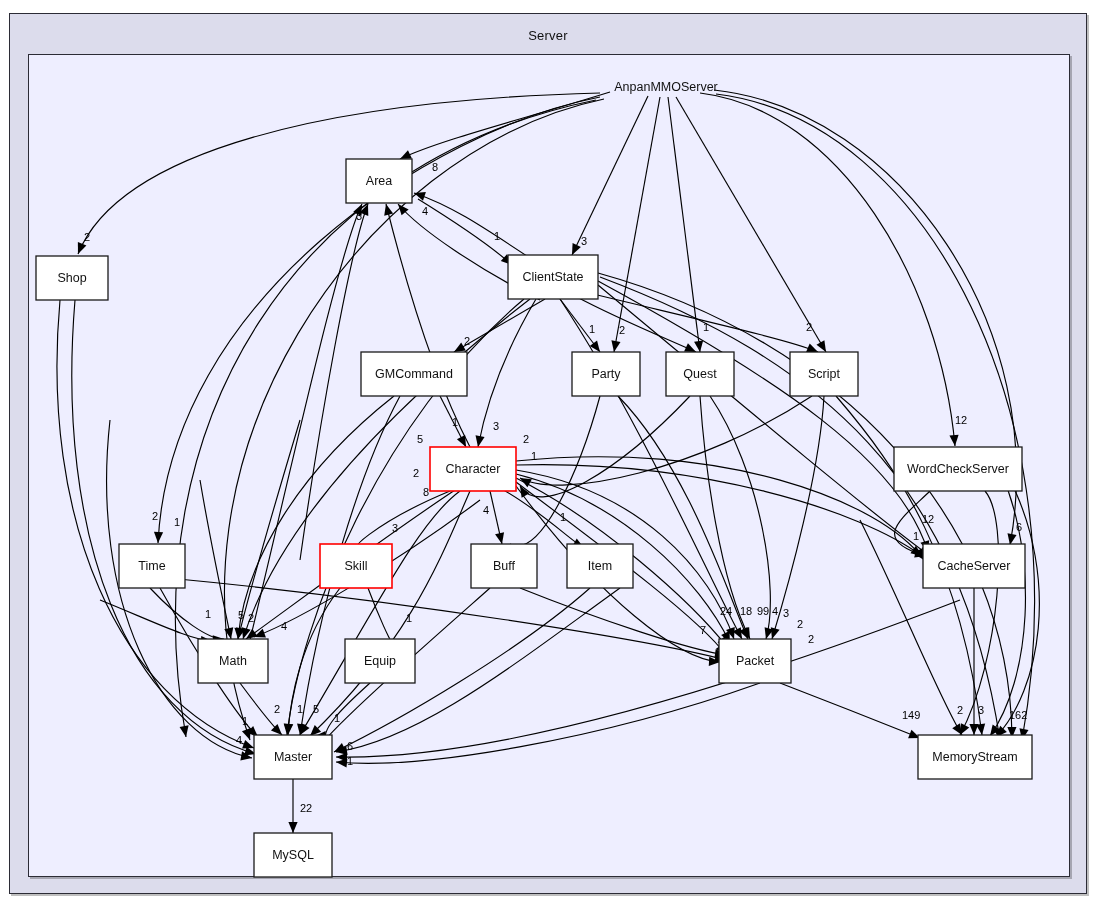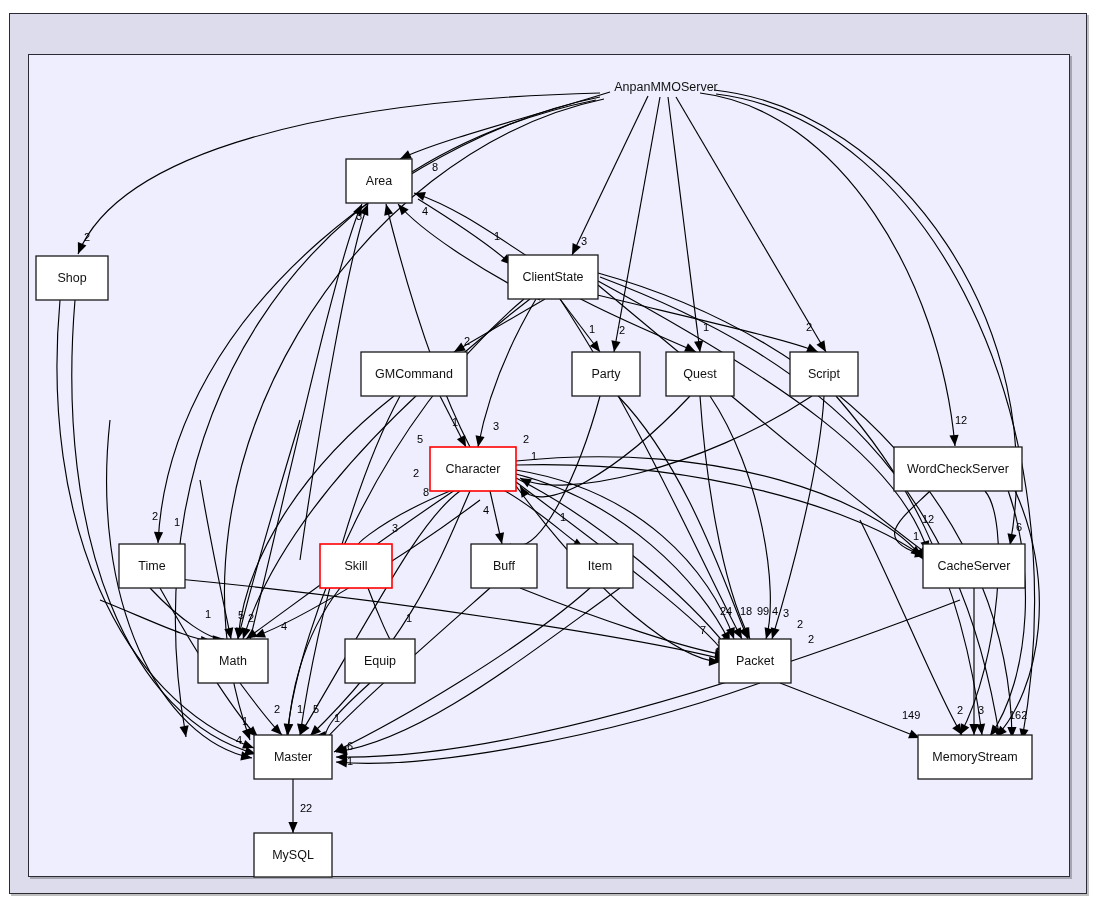--- a/index.html
+++ b/index.html
@@ -20,20 +20,21 @@
   .root-label{font-family:"Liberation Sans",sans-serif;font-size:12.5px;fill:#111111;
         text-anchor:middle;dominant-baseline:middle;}
   .edge{fill:none;stroke:#000000;stroke-width:1.15;}
   .edge-lbl{font-family:"Liberation Sans",sans-serif;font-size:11px;fill:#000000;}
   .ahead{fill:#000000;stroke:none;}
 </style>
 </head>
 <body>
 
 <div id="frame">
+  <div id="cluster-title">Server</div>
   <div id="inner"></div>
 </div>
 
 <svg id="graph-svg" viewBox="0 0 1115 916">
   <g id="edges">
       <path d="M600,93 C330,100 120,150 78,254" class="edge"></path>
       <path d="M610,92 C520,120 440,140 400,159" class="edge"></path>
       <path d="M648,96 L572,255" class="edge"></path>
       <path d="M660,97 L614,352" class="edge"></path>
       <path d="M668,97 L700,352" class="edge"></path>

